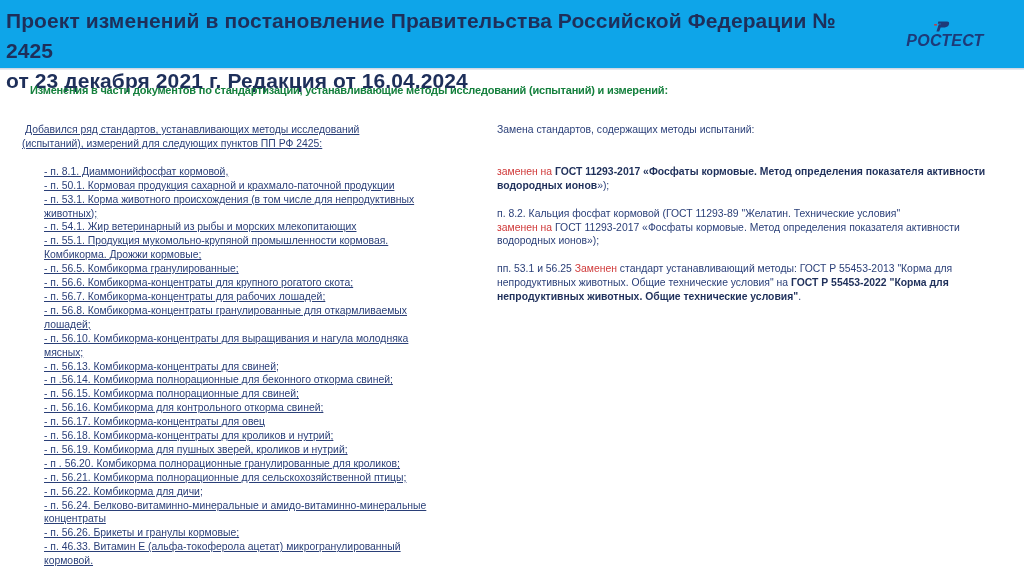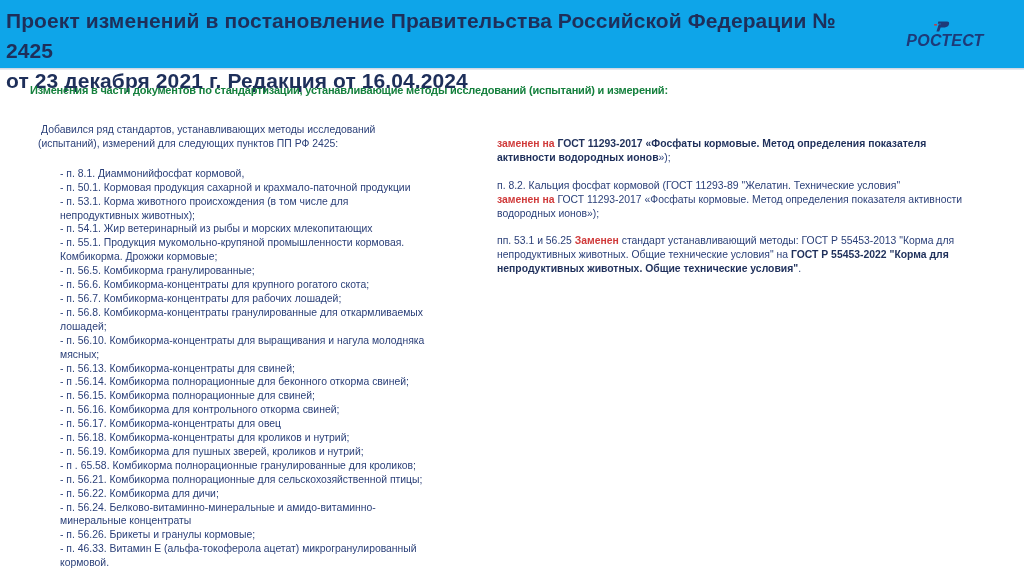--- a/index.html
+++ b/index.html
@@ -34,30 +34,30 @@
     }
     .subtitle {
       position: absolute; left: 30px; top: 80px; width: 970px;
       font-size: 11px; font-weight: bold; color: #15803d; line-height: 20px;
       letter-spacing: -0.2px;
     }
     .left-col {
       position: absolute; left: 22px; top: 123px; width: 420px;
       font-size: 10.4px; line-height: 13.9px; color: #2a3f78;
     }
-    .intro { margin: 0 0 14px 16px; }
+    .intro { margin: 0 0 14px 0; text-decoration: underline; }
     .intro span { display: block; }
-    .list { margin: 16px; padding: 0 0 0 22px; list-style: none; }
+    .list { margin: 0; padding: 0 0 0 22px; list-style: none; text-decoration: underline; }
     .list li { margin: 0; }
     .right-col {
       position: absolute; left: 497px; top: 123px; width: 490px;
       font-size: 10.4px; line-height: 13.9px; color: #2a3f78;
     }
     .para { margin: 0 0 14px 0; }
-    .red { color: #d03a3a; font-weight: bold; }
+    .red { color: #d03a3a; font-weight: normal; }
     .bold { font-weight: bold; color: #1e2f5a; }
   </style>
 </head>
 <body>
 
 <div class="header">
   <div class="title">
     <div>Проект изменений в постановление Правительства Российской Федерации № 2425</div>
     <div>от 23 декабря 2021 г. Редакция от 16.04.2024</div>
   </div>
@@ -89,30 +89,31 @@
     <li>- п. 56.7. Комбикорма-концентраты для рабочих лошадей;</li>
     <li>- п. 56.8. Комбикорма-концентраты гранулированные для откармливаемых лошадей;</li>
     <li>- п. 56.10. Комбикорма-концентраты для выращивания и нагула молодняка мясных;</li>
     <li>- п. 56.13. Комбикорма-концентраты для свиней;</li>
     <li>- п .56.14. Комбикорма полнорационные для беконного откорма свиней;</li>
     <li>- п. 56.15. Комбикорма полнорационные для свиней;</li>
     <li>- п. 56.16. Комбикорма для контрольного откорма свиней;</li>
     <li>- п. 56.17. Комбикорма-концентраты для овец</li>
     <li>- п. 56.18. Комбикорма-концентраты для кроликов и нутрий;</li>
     <li>- п. 56.19. Комбикорма для пушных зверей, кроликов и нутрий;</li>
-    <li>- п . 65.58. Комбикорма полнорационные гранулированные для кроликов;</li>
+    <li>- п . 56.20. Комбикорма полнорационные гранулированные для кроликов;</li>
     <li>- п. 56.21. Комбикорма полнорационные для сельскохозяйственной птицы;</li>
     <li>- п. 56.22. Комбикорма для дичи;</li>
     <li>- п. 56.24. Белково-витаминно-минеральные и амидо-витаминно-минеральные концентраты</li>
     <li>- п. 56.26. Брикеты и гранулы кормовые;</li>
     <li>- п. 46.33. Витамин Е (альфа-токоферола ацетат) микрогранулированный кормовой.</li>
   </ul>
 </div>
 
 <div class="right-col">
+  <p class="para">Замена стандартов, содержащих методы испытаний:</p>
 
   <p class="para">
     <br>
     <span class="red">заменен на</span>
     <span class="bold">ГОСТ 11293-2017 «Фосфаты кормовые. Метод определения показателя активности водородных ионов</span><span>»);</span>
   </p>
 
   <p class="para">
     <span>п. 8.2. Кальция фосфат кормовой (ГОСТ 11293-89 "Желатин. Технические условия"</span><br>
     <span class="red">заменен на</span><span> ГОСТ 11293-2017 «Фосфаты кормовые. Метод определения показателя активности водородных ионов»);</span>

